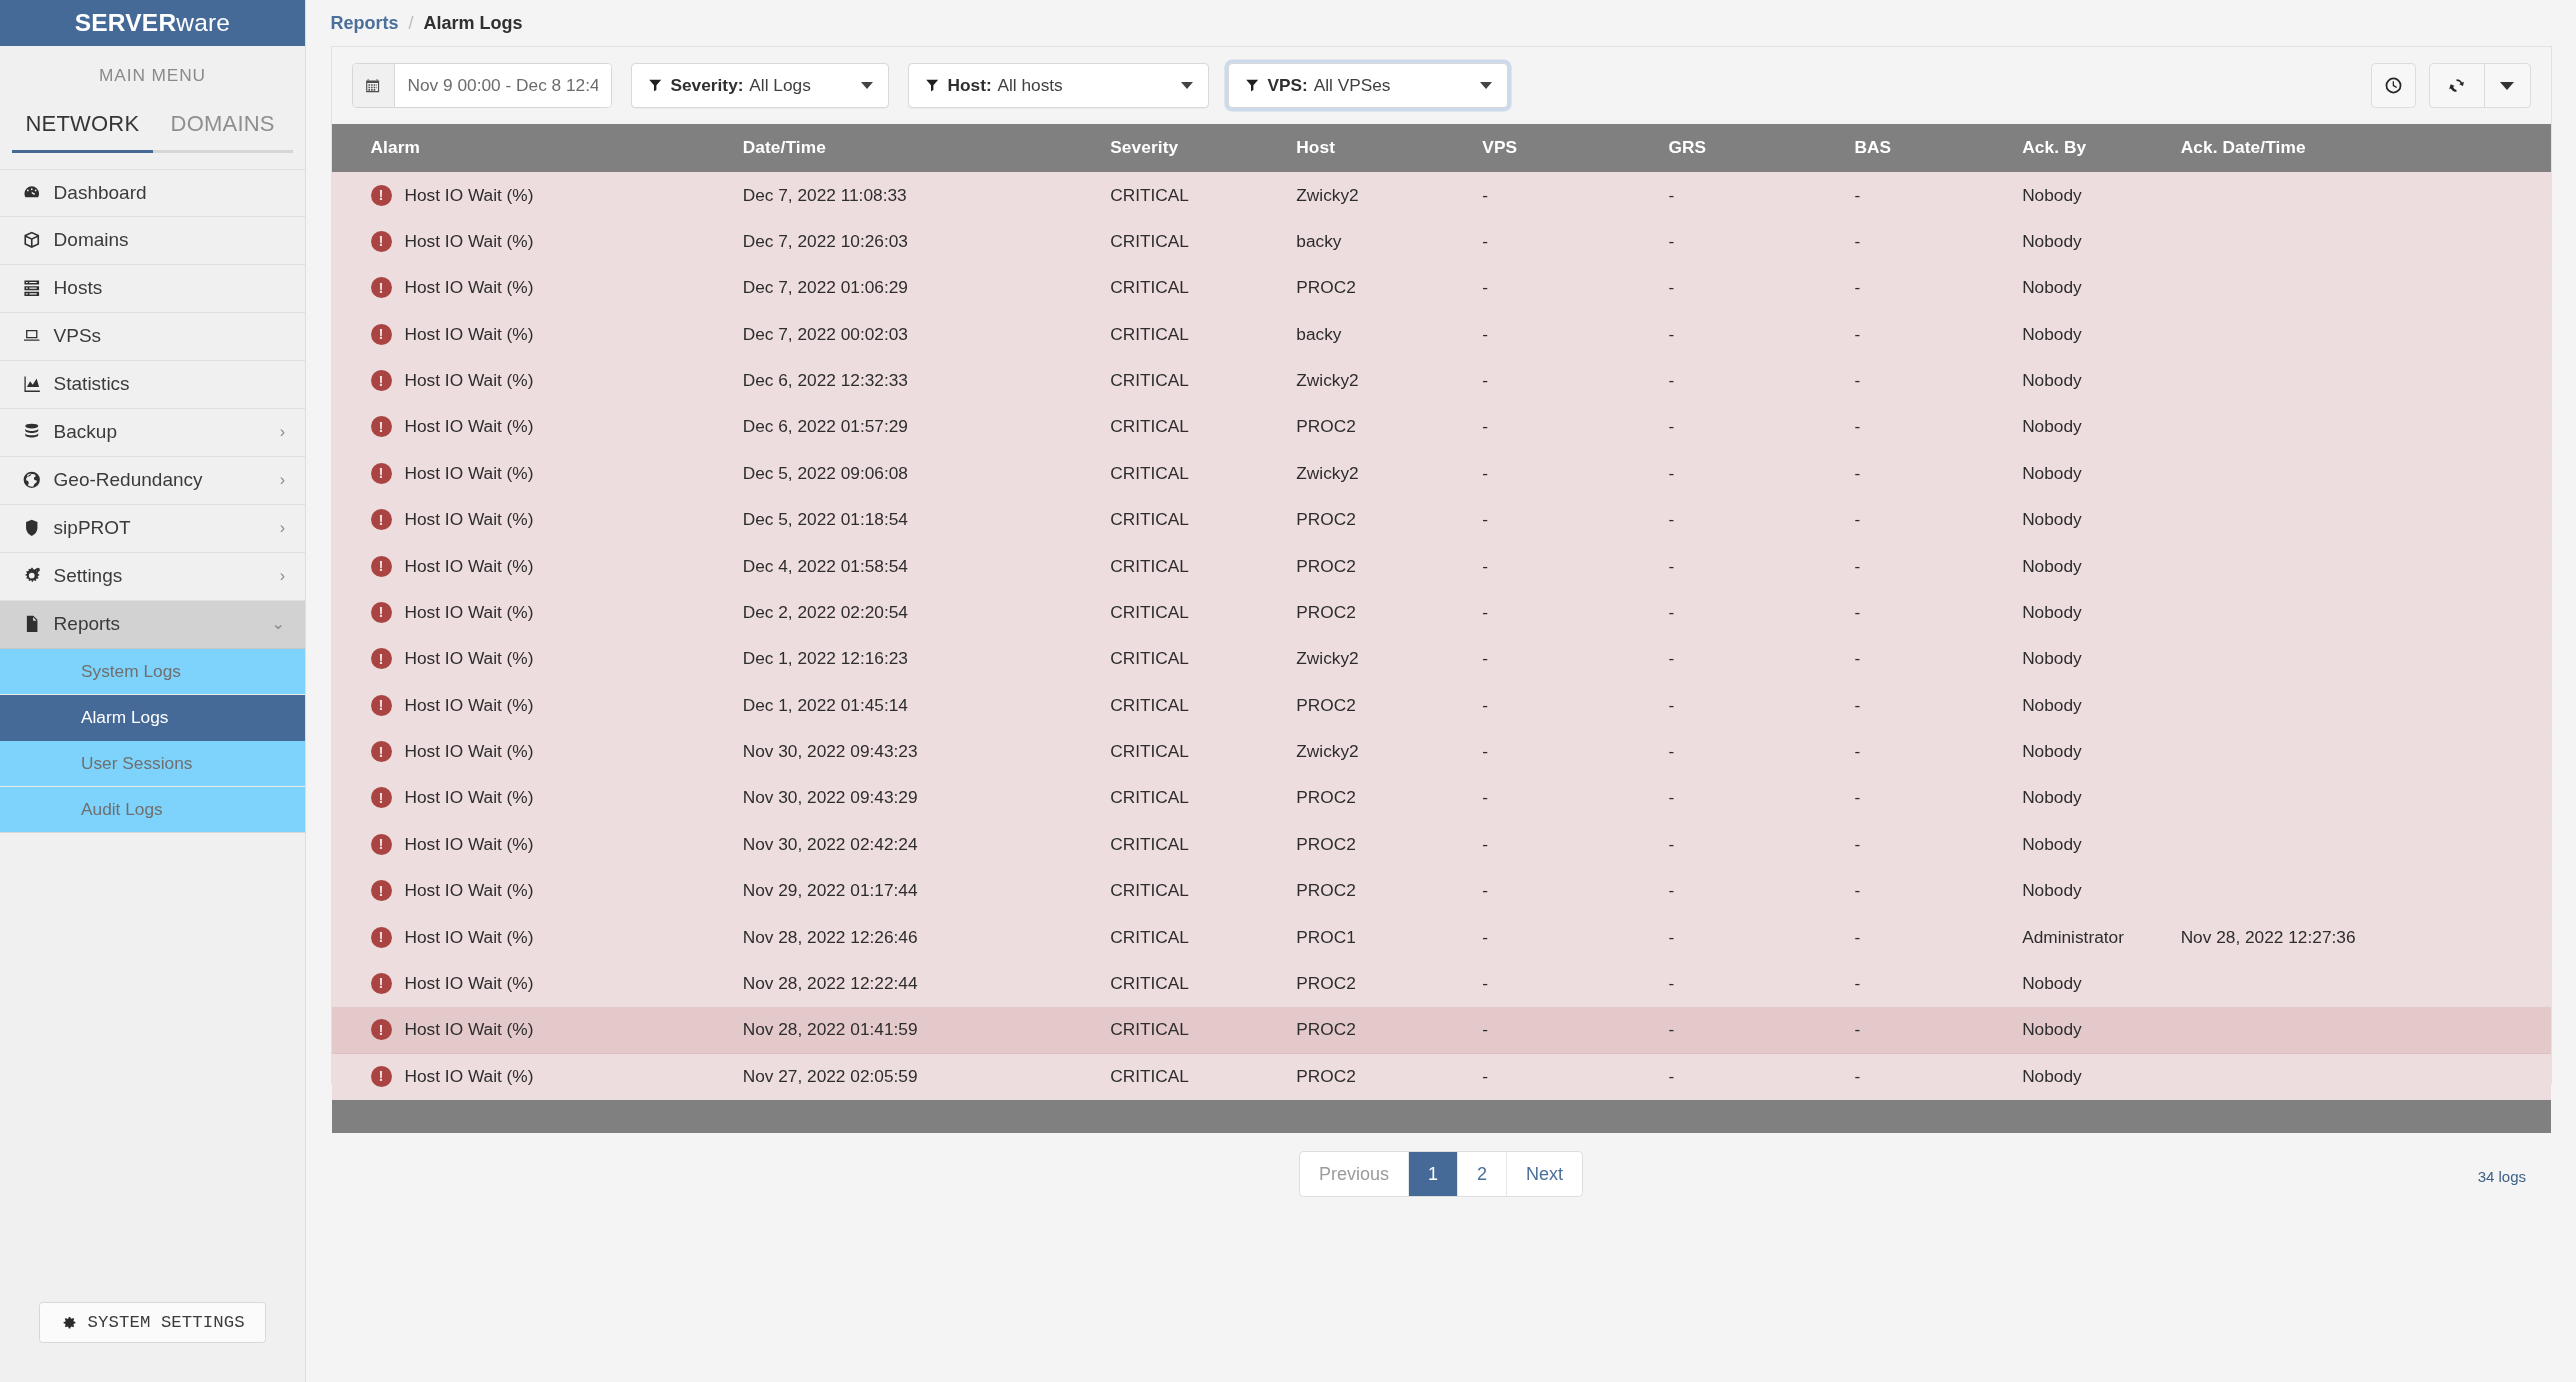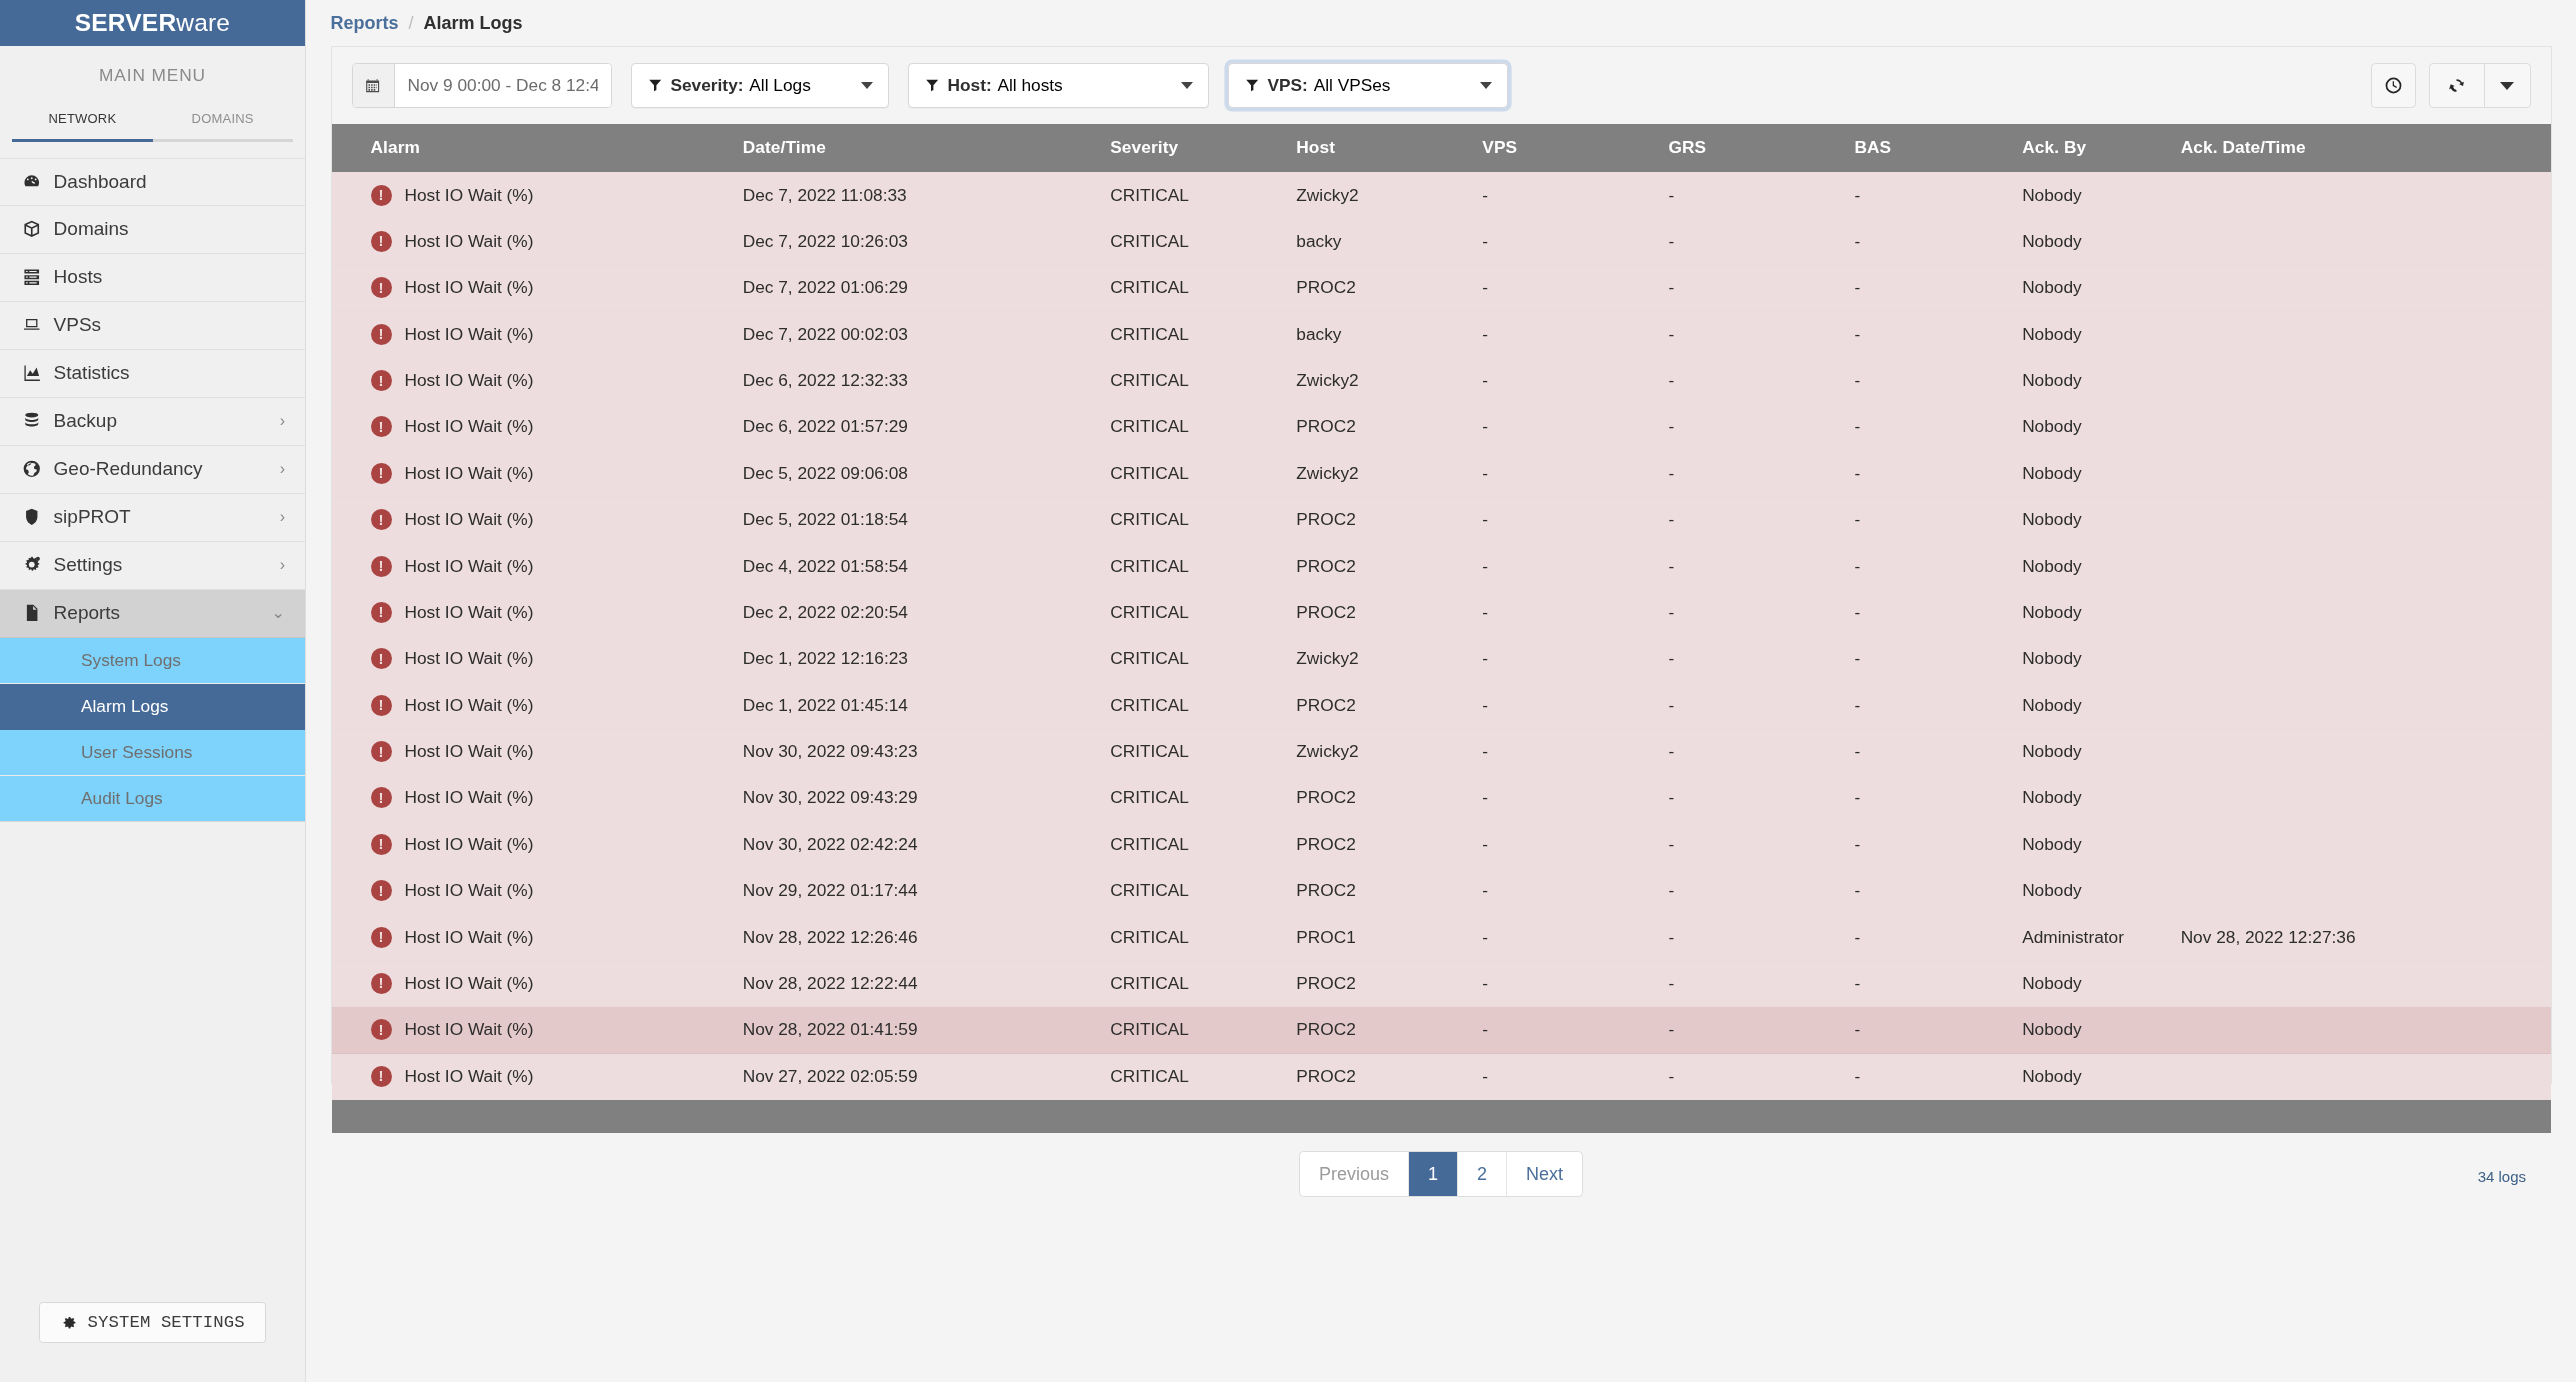--- a/index.html
+++ b/index.html
@@ -30,21 +30,21 @@
   .brand-text span { font-weight: 400; }
   .main-menu-label {
     text-align: center; color: #8a8a8a; font-size: 17.3px;
     letter-spacing: 0.9px; padding: 19px 0 13px 0;
   }
   .tabs {
     display: flex; margin: 0 12.2px; border-bottom: 3.6px solid #d6d6d6;
   }
   .tab {
     flex: 1; text-align: center; padding: 11.5px 0 13px 0;
-    font-size: 13px; color: #8f8f8f; letter-spacing: 0.2px;
+    font-size: 22px; color: #8f8f8f; letter-spacing: 0.2px;
     cursor: pointer; position: relative;
   }
   .tab.active { color: #363636; }
   .tab.active::after {
     content: ""; position: absolute; left: 0; right: 0; bottom: -3.6px;
     height: 3.6px; background: #456a97;
   }
   .nav { margin-top: 16px; }
   .nav-item {
     display: flex; align-items: center;
@@ -130,21 +130,21 @@
   .dropdown {
     position: relative; height: 45px; background: #ffffff;
     border: 0.7px solid #d8d8d8; border-radius: 4.3px;
     display: flex; align-items: center; padding: 0 16px;
     font-size: 17.3px; color: #2f2f2f; cursor: pointer;
     box-shadow: 0 0.7px 0.7px rgba(0,0,0,.04);
   }
   .dropdown .fico { margin-right: 8.6px; display: inline-flex; }
   .dropdown .fico svg { width: 14.4px; height: 14.4px; fill: #1f1f1f; }
   .dropdown .dkey { font-weight: 700; margin-right: 5.8px; }
-  .dropdown .dval { color: #000000; }
+  .dropdown .dval { color: #404040; }
   .dropdown .caret {
     position: absolute; right: 14.4px; width: 0; height: 0;
     border-left: 6.5px solid transparent; border-right: 6.5px solid transparent;
     border-top: 7.2px solid #444;
   }
   .dd-severity { width: 258px; }
   .dd-host { width: 301px; }
   .dd-vps { width: 280px; box-shadow: 0 0 0 3.6px rgba(100,150,215,.28); }
 
   .toolbar-right { margin-left: auto; display: flex; gap: 13px; align-items: center; }

